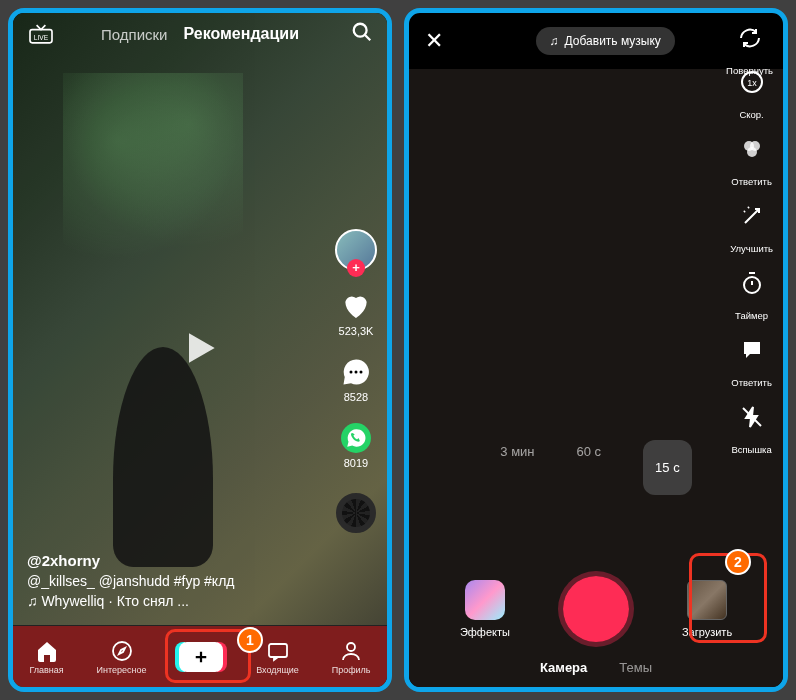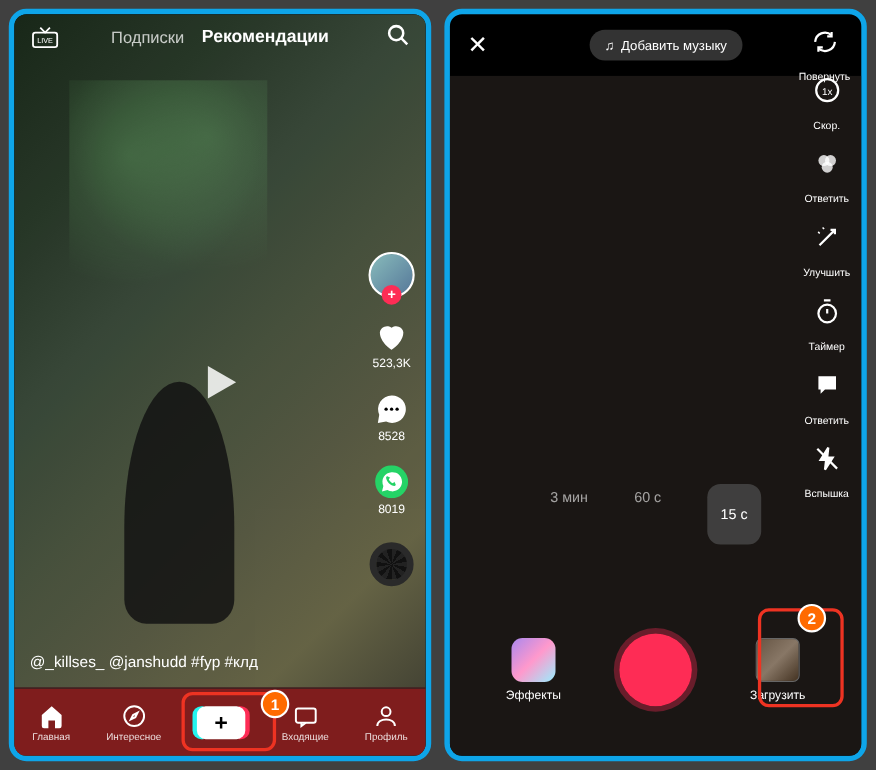--- a/index.html
+++ b/index.html
@@ -119,21 +119,23 @@
             <path d="M12 5a7 7 0 0 0-6 10l-1 4 4-1a7 7 0 1 0 3-13z" fill="#fff"></path>
             <path d="M9 8c0 0-1 0-1 1s1 3 2 4 3 2 4 2 1-1 1-1l-1-2-1 1c-1 0-3-2-3-3l1-1z" fill="#25d366"></path>
           </svg>
       </div>
       <div class="action-count">8019</div>
     </div>
     <div class="disc"></div>
   </div>
 
   <div class="info">
+    <div style="font-weight:600;font-size:15px">@2xhorny</div>
     <div>@_killses_ @janshudd #fyp #клд</div>
+    <div>♫  Whywelliq · Кто снял ...</div>
   </div>
 
   <div class="nav">
     <div class="nav-item">
       <svg class="nav-icon" viewBox="0 0 24 24" fill="#fff">
           <path d="M3 11l9-8 9 8v10a2 2 0 0 1-2 2h-4v-7h-6v7H5a2 2 0 0 1-2-2z"></path>
         </svg>
       <span>Главная</span>
     </div>
     <div class="nav-item">
@@ -258,16 +260,20 @@
       <div class="effects-icon"></div>
       <span>Эффекты</span>
     </div>
     <div class="record"></div>
     <div class="upload">
       <div class="upload-thumb"></div>
       <span>Загрузить</span>
     </div>
   </div>
 
+  <div class="modes">
+    <div class="mode active">Камера</div>
+    <div class="mode">Темы</div>
+  </div>
 
   <div class="highlight hl2"></div>
   <div class="badge b2">2</div>
 </div>
 
 </body></html>

